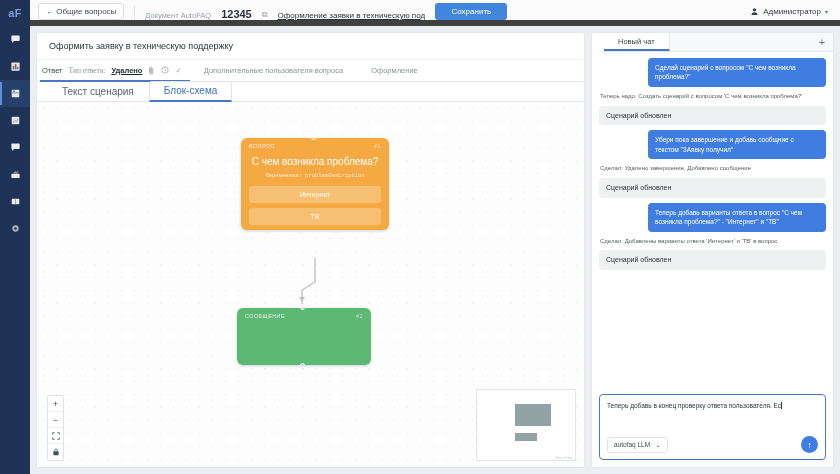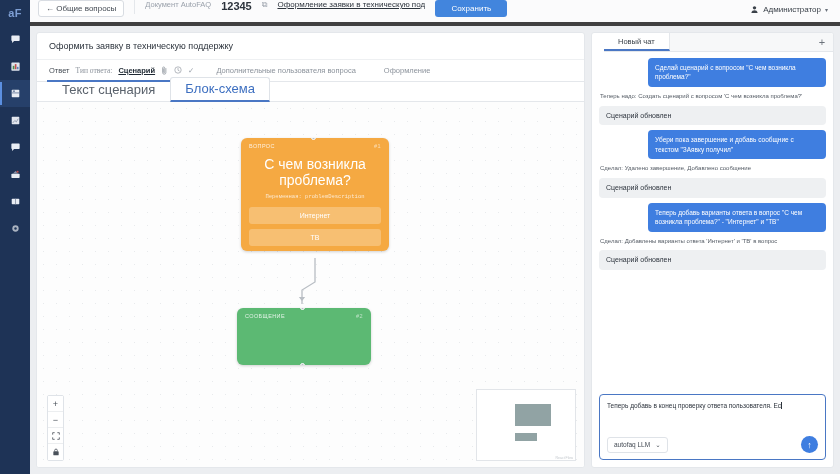--- a/index.html
+++ b/index.html
@@ -34,22 +34,22 @@
     content: ""; position: absolute; left: 0; top: 2px; bottom: 2px;
     width: 2px; background: #5b8fe0;
   }
   .rail-item svg { display: block; }
 
   
   .body { flex: 1; display: flex; flex-direction: column; height: 474px; min-width: 0; }
 
   
   .topbar {
-    height: 26px; background: #fbfbfc; border-bottom: 4px solid #404040;
-    display: flex; align-items: flex-start; padding: 0 8px; gap: 10px;
+    height: 26px; background: #fbfbfc; border-bottom: 6px solid #404040;
+    display: flex; align-items: flex-end; padding: 0 8px; gap: 10px;
     flex: 0 0 26px;
   }
   .back-btn {
     border: 1px solid #d8dce2; background: #fff; border-radius: 3px;
     font-size: 8px; color: #434a53; padding: 3px 7px; white-space: nowrap;
     cursor: pointer;
   }
   .crumb-sep { width: 1px; height: 14px; background: #e4e7eb; }
   .doc-label { font-size: 7.5px; color: #9aa1ab; white-space: nowrap; }
   .doc-num { font-size: 11px; color: #2c333c; font-weight: bold; }
@@ -76,41 +76,41 @@
   }
 
   .pane-title {
     height: 27px; display: flex; align-items: center; padding: 0 12px;
     font-size: 9px; color: #2c333c; border-bottom: 1px solid #eef0f2;
     flex: 0 0 27px;
   }
 
   .subtabs {
     height: 22px; display: flex; align-items: center; gap: 0;
-    border-bottom: 1px solid #e4e7eb; padding-left: 10px; flex: 0 0 22px;
+    border-bottom: 1px solid #e4e7eb; padding-left: 3px; flex: 0 0 22px;
     font-size: 7.5px;
   }
   .subtab-group {
     display: flex; align-items: center; gap: 6px; padding: 0 8px 0 2px;
     height: 22px; border-bottom: 2px solid #4a77c4; margin-bottom: -1px;
   }
   .st-txt { color: #434a53; }
   .st-muted { color: #8b929b; font-family: Liberation Serif, serif; }
   .st-strong { color: #1f2933; font-weight: bold; text-decoration: underline; }
   .st-ico { color: #8b929b; display: inline-flex; }
   .st-check { color: #9aa1ab; }
   .subtab-other { color: #8b929b; padding: 0 14px; }
 
   .tabs2 {
     height: 20px; display: flex; align-items: flex-end; gap: 0;
     padding-left: 10px; border-bottom: 1px solid #e4e7eb; flex: 0 0 20px;
     background: #fff;
   }
   .tab2 {
-    font-size: 13px; color: #5a626c; padding: 3px 14px 4px 14px;
+    font-size: 10px; color: #5a626c; padding: 3px 14px 4px 14px;
     cursor: pointer; border: 1px solid transparent; border-bottom: none;
   }
   .tab2.active {
     color: #3d6fc0; background: #fff; border-color: #dfe3e8;
     border-bottom: 2px solid #4a77c4; margin-bottom: -1px;
     border-radius: 3px 3px 0 0;
   }
 
   
   .canvas {
@@ -125,21 +125,21 @@
   }
   .node-q { left: 204px; top: 36px; width: 148px; background: #f5a942; }
   .node-m { left: 200px; top: 206px; width: 134px; height: 57px; background: #5cb973; }
   .node-head {
     display: flex; justify-content: space-between; align-items: center;
     padding: 5px 8px 3px 8px; font-size: 5.5px; letter-spacing: .4px;
   }
   .node-head .lbl { color: rgba(255,255,255,.82); text-transform: uppercase; }
   .node-head .idx { color: rgba(255,255,255,.6); }
   .node-q-title {
-    text-align: center; font-size: 14px; padding: 4px 8px 5px;
+    text-align: center; font-size: 10px; padding: 4px 8px 5px;
     color: #fff;
   }
   .node-var {
     text-align: center; font-size: 5.5px; color: rgba(255,255,255,.75);
     padding-bottom: 7px;
     font-family: "Liberation Mono", monospace;
   }
   .opt {
     background: rgba(255,255,255,.26); margin: 0 8px 5px 8px;
     border-radius: 3px; text-align: center; font-size: 7px;
@@ -336,21 +336,21 @@
 
     <div class="content">
 
       <div class="left-pane">
         <div class="pane-title">Оформить заявку в техническую поддержку</div>
 
         <div class="subtabs">
           <div class="subtab-group">
             <span class="st-txt">Ответ</span>
             <span class="st-muted">Тип ответа:</span>
-            <span class="st-strong">Сценарий</span>
+            <span class="st-strong">Удалено</span>
             <span class="st-ico">
               <svg width="7" height="9" viewBox="0 0 10 14">
                   <path d="M7.2 4v6.2a2.6 2.6 0 01-5.2 0V3.2a1.7 1.7 0 013.4 0v6.6a.9.9 0 01-1.8 0V4.3" stroke="#8b929b" stroke-width="1.1" fill="none" stroke-linecap="round"></path>
                 </svg>
             </span>
             <span class="st-ico">
               <svg width="8" height="8" viewBox="0 0 14 14">
                   <circle cx="7" cy="7" r="5.6" stroke="#8b929b" stroke-width="1.1" fill="none"></circle>
                   <path d="M7 4v3.3l2.2 1.3" stroke="#8b929b" stroke-width="1.1" fill="none" stroke-linecap="round"></path>
                 </svg>

